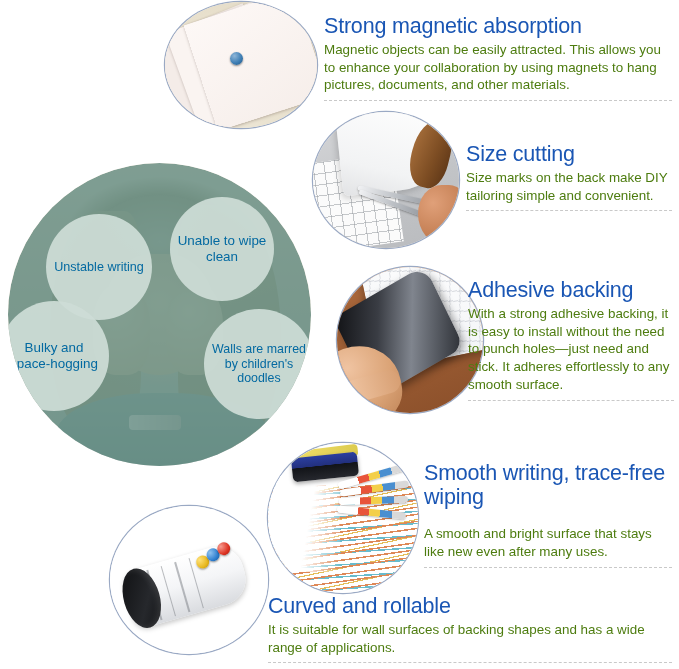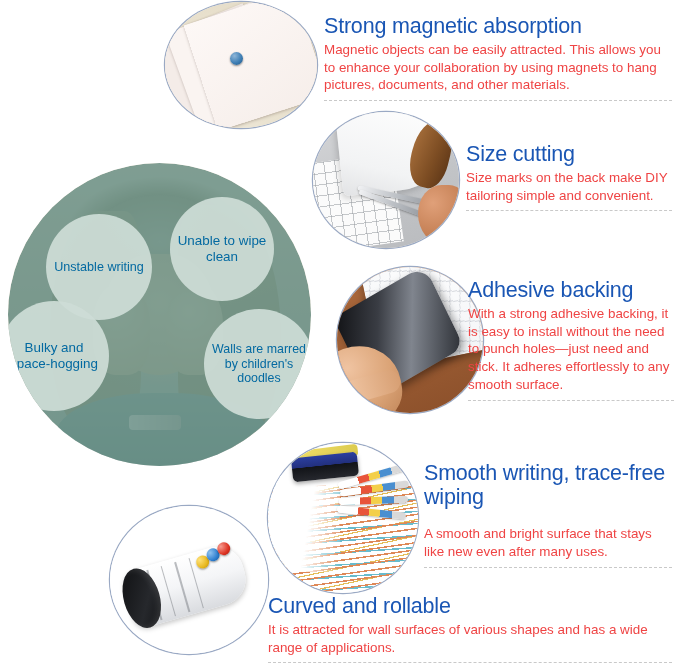--- a/index.html
+++ b/index.html
@@ -14,21 +14,21 @@
   .feature{position:absolute;}
   .feature h2{
     margin:0 0 3px 0;
     color:#1a56b4;
     font-weight:normal;
     letter-spacing:-0.2px;
     line-height:1.12;
   }
   .feature p{
     margin:0;
-    color:#ef4444;
+    color:#4d7c0f;
     line-height:1.32;
   }
   .divider{
     margin-top:6px;
     border-top:1.5px dashed #c9c9c9;
     width:100%;
     height:0;
   }
 
   
@@ -308,21 +308,21 @@
         <div class="roll-end"></div>
         <div class="roll-dot dot-y"></div>
         <div class="roll-dot dot-b"></div>
         <div class="roll-dot dot-r"></div>
       </div>
     </div>
   </div>
 
   <div class="feature" id="feature-curved" style="left:268px;top:594px;width:404px;">
     <h2 style="font-size:21.5px;">Curved and rollable</h2>
-    <p style="font-size:13.4px;">It is attracted for wall surfaces of various shapes and has a wide range of applications.</p>
+    <p style="font-size:13.4px;">It is suitable for wall surfaces of backing shapes and has a wide range of applications.</p>
     <div class="divider"></div>
   </div>
 
   <div id="pain-circle">
     <div class="pain-photo">
       <div class="hair-l"></div>
       <div class="hair-r"></div>
       <div class="face"></div>
       <div class="hand-p l"></div>
       <div class="hand-p r"></div>

